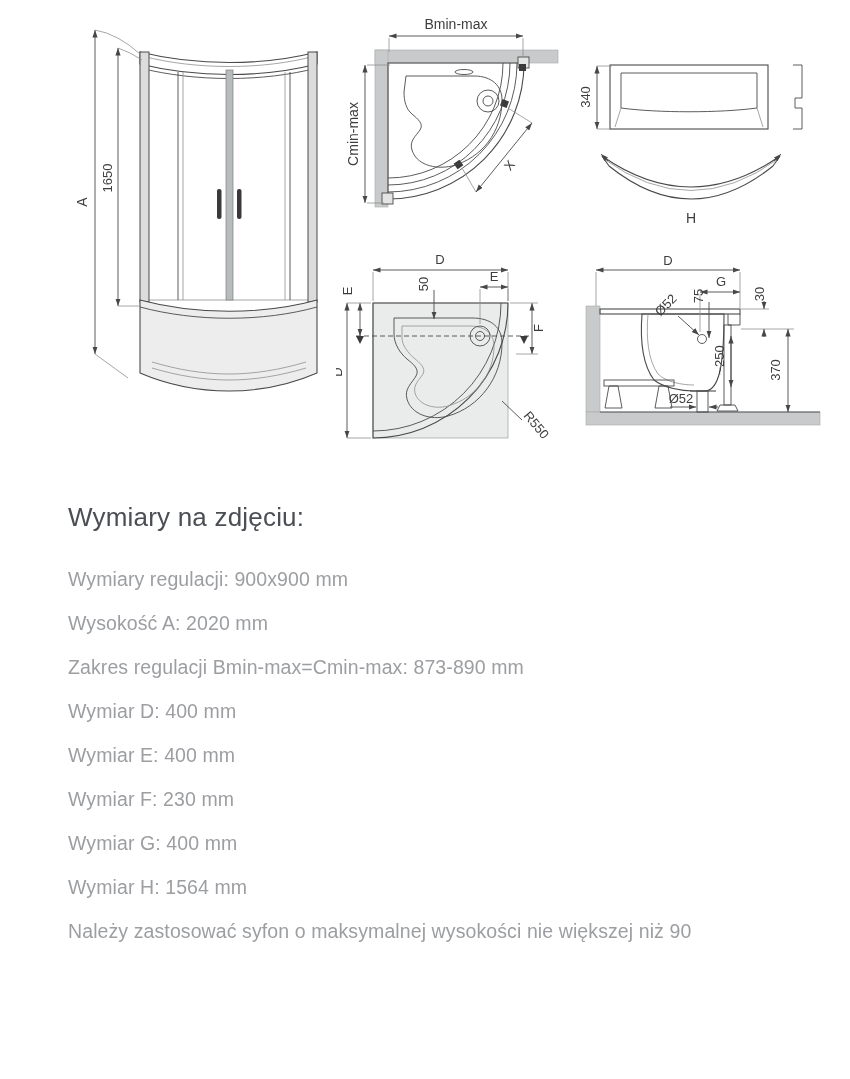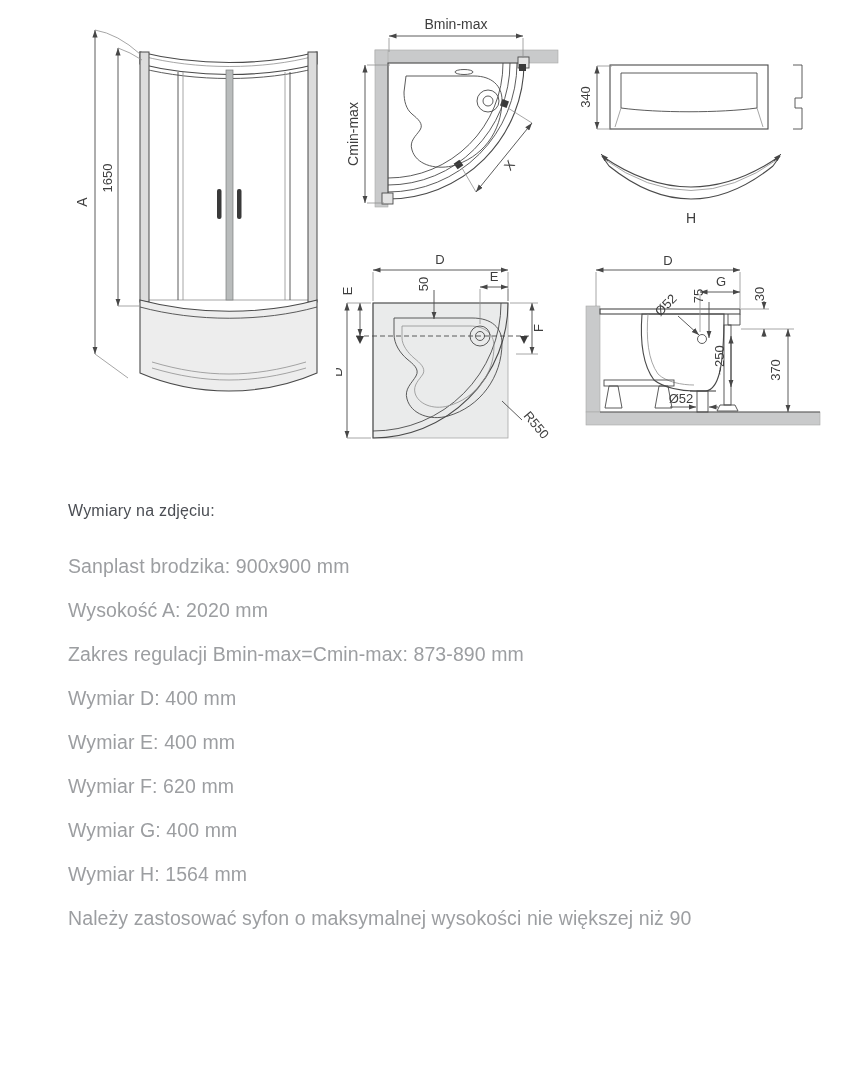--- a/index.html
+++ b/index.html
@@ -19,21 +19,21 @@
   .ol{stroke:#4a4a4a;stroke-width:1.1;fill:none;}
   .dl{stroke:#4a4a4a;stroke-width:0.9;fill:none;}
   .thin{stroke:#8f8f8f;stroke-width:0.8;fill:none;}
   .wall{fill:#c9cacb;stroke:#a8a8a8;stroke-width:0.6;}
   .dimtxt{fill:#3e3e3e;font-size:13px;font-family:"Liberation Sans",sans-serif;}
   .dimlg{font-size:14px;}
 
   
   .specs{position:absolute;left:68px;top:502px;width:744px;}
   .specs h2{
-    margin:0 0 36px 0;font-size:16px;font-weight:normal;color:#4b4e54;
+    margin:0 0 36px 0;font-size:26px;font-weight:normal;color:#4b4e54;
     letter-spacing:.2px;
   }
   .specs p{
     margin:0 0 22.5px 0;font-size:19.5px;line-height:21.5px;color:#9c9ea1;
     letter-spacing:.1px;
   }
 </style>
 </head>
 <body>
 
@@ -291,22 +291,22 @@
       <line class="dl" x1="92" y1="155" x2="118" y2="155" marker-end="url(#ae5)"></line>
       <line class="dl" x1="140" y1="155" x2="131" y2="155" marker-end="url(#ae5)"></line>
       <text class="dimtxt" x="103" y="151" text-anchor="middle">Ø52</text>
     </g>
   </svg>
 
 </div>
 
 <div class="specs">
   <h2>Wymiary na zdjęciu:</h2>
-  <p>Sanplast brodzika: 900x900 mm</p>
+  <p>Wymiary regulacji: 900x900 mm</p>
   <p>Wysokość A: 2020 mm</p>
   <p>Zakres regulacji Bmin-max=Cmin-max: 873-890 mm</p>
   <p>Wymiar D: 400 mm</p>
   <p>Wymiar E: 400 mm</p>
-  <p>Wymiar F: 620 mm</p>
+  <p>Wymiar F: 230 mm</p>
   <p>Wymiar G: 400 mm</p>
   <p>Wymiar H: 1564 mm</p>
   <p>Należy zastosować syfon o maksymalnej wysokości nie większej niż 90</p>
 </div>
 
 </body></html>

